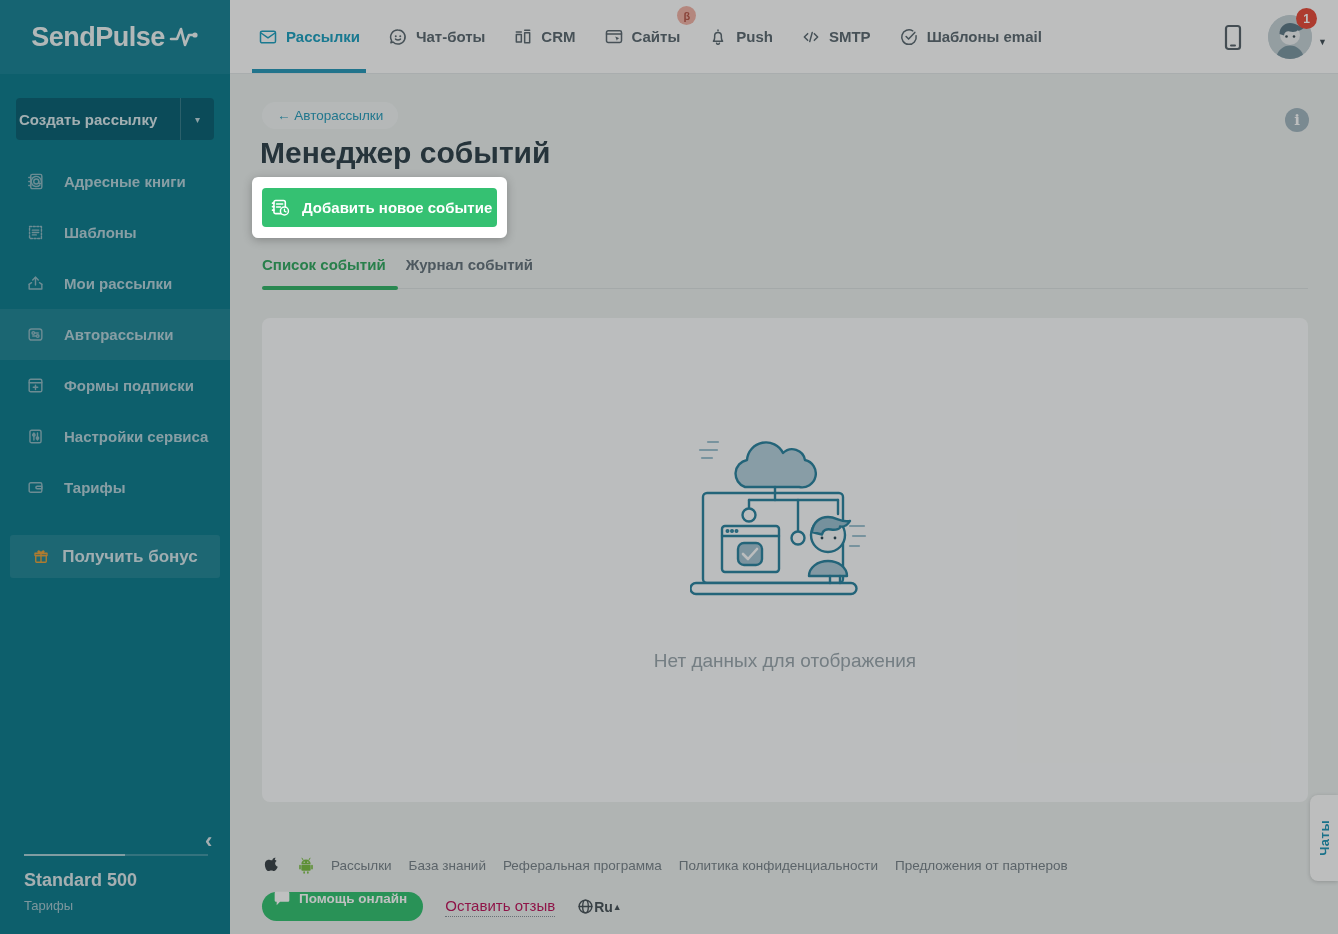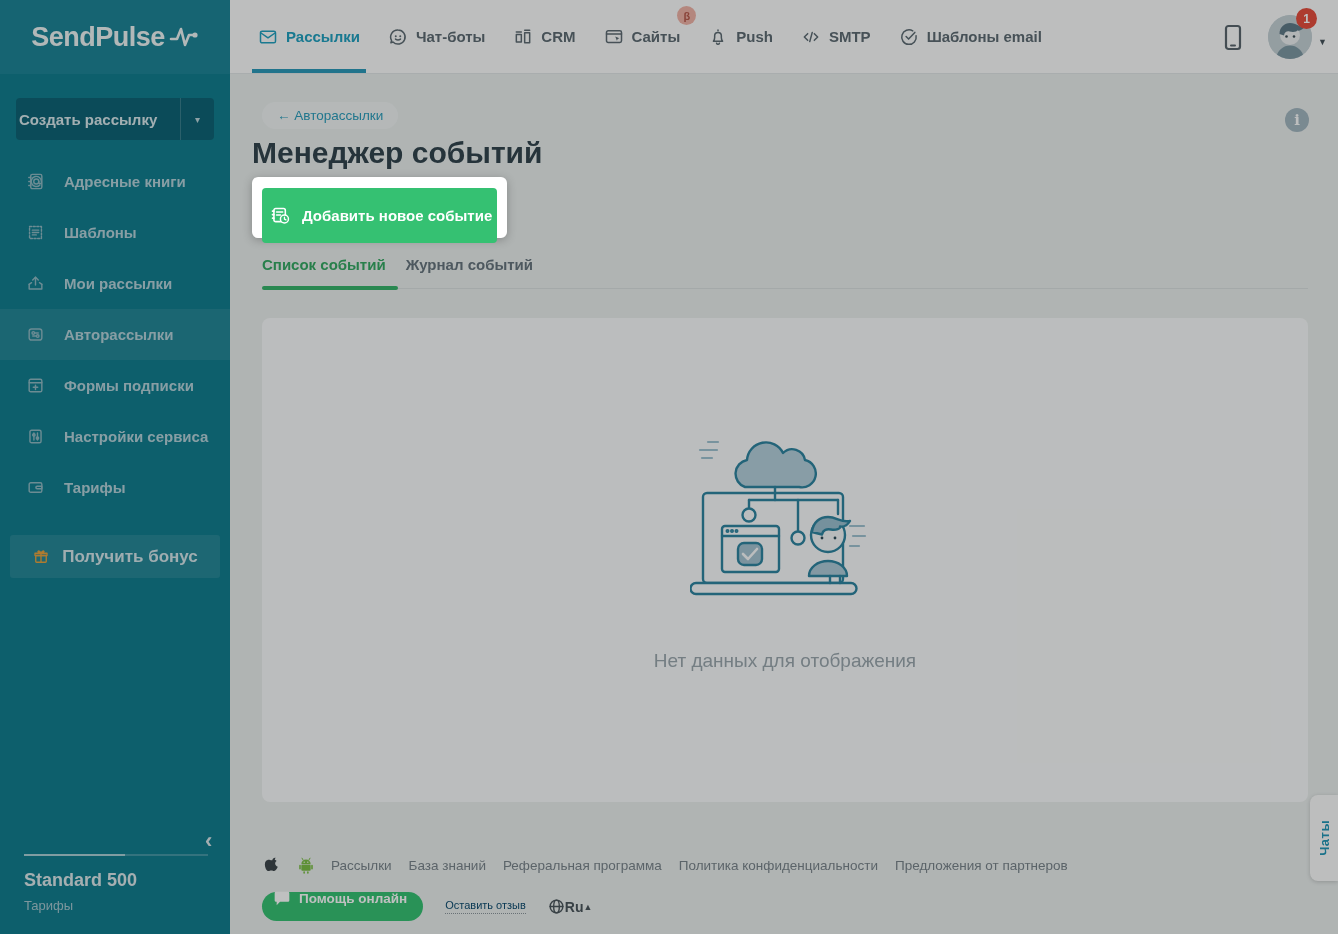--- a/index.html
+++ b/index.html
@@ -43,56 +43,56 @@
   .avatar-wrap { position:absolute; right:26px; top:15px; width:44px; height:44px; cursor:pointer; }
   .avatar { width:44px; height:44px; border-radius:50%; background:#c6d1d6; overflow:hidden; }
   .notif-badge { position:absolute; top:-7px; right:-5px; min-width:21px; height:21px; border-radius:50%;
     background:#e74c3c; color:#fff; font-size:12px; font-weight:bold; display:flex; align-items:center; justify-content:center; }
   .avatar-caret { position:absolute; right:-15px; top:22px; color:#46525a; font-size:9px; }
 
   
   .content { position:absolute; left:230px; top:74px; width:1108px; height:860px; background:#ebefee; z-index:1; }
   .back-pill { position:absolute; left:32px; top:28px; height:27px; padding:0 15px; background:#f2f5f5;
     border-radius:14px; display:flex; align-items:center; color:#2a9cbb; font-size:13.5px; cursor:pointer; }
-  .page-title { position:absolute; left:22px; top:62px; font-size:30px; font-weight:bold; color:#31434c;text-align:right; }
+  .page-title { position:absolute; left:30px; top:62px; font-size:30px; font-weight:bold; color:#31434c;text-align:right; }
   .tabs { position:absolute; left:32px; right:30px; top:182px; display:flex; gap:8px; border-bottom:1px solid #dbe0e1; }
   .tab { padding:0 12px 15px 0; font-size:15px; font-weight:bold; color:#66737c; position:relative; cursor:pointer; }
   .tab.active { color:#34a862; }
   .tab.active::after { content:""; position:absolute; left:0; right:0; bottom:-2px; height:4px; background:#35b46a; border-radius:2px; }
   .panel { position:absolute; left:32px; right:30px; top:244px; height:484px; background:#fafbfc; border-radius:8px; }
   .illustration { position:absolute; left:50%; top:112px; transform:translateX(-50%); }
   .empty-text { position:absolute; left:0; right:0; top:332px; text-align:center; font-size:19px; color:#9aa6ad; }
   .info-icon { position:absolute; right:29px; top:34px; width:24px; height:24px; border-radius:50%; background:#a3b6c0;
     color:#fbfcfd; display:flex; align-items:center; justify-content:center; font-family:"DejaVu Serif",serif;
     font-size:15px; font-weight:bold; cursor:pointer; }
 
   
   .footer-links { position:absolute; left:34px; top:781px; display:flex; align-items:center; gap:17px;
     font-size:13.5px; color:#79838a; }
   .footer-links .flink { cursor:pointer; }
   .footer-links svg { cursor:pointer; }
   .footer-actions { position:absolute; left:32px; top:818px; display:flex; align-items:center; gap:22px; }
   .help-pill { height:29px; padding:0 16px 16px 12px; border-radius:15px; background:#35c172; color:#fff;
     font-size:13.5px; font-weight:bold; display:flex; align-items:center; gap:9px; cursor:pointer; }
-  .feedback-link { font-size:11px; color:#0c4a6e; border-bottom:1px dotted #8b959b; padding-bottom:2px; cursor:pointer; }
+  .feedback-link { font-size:15px; color:#be185d; border-bottom:1px dotted #8b959b; padding-bottom:2px; cursor:pointer; }
   .lang-switch { display:flex; align-items:center; font-size:14px; color:#4a545a; font-weight:bold; cursor:pointer; }
   .lang-switch .caret-up { font-size:9px; color:#4a545a; }
 
   
   .chats-tab { position:absolute; right:0; top:795px; width:28px; height:86px; background:#fdfdfd;
     border-radius:8px 0 0 8px; box-shadow:0 1px 4px rgba(0,0,0,0.18); z-index:1; display:flex;
     align-items:center; justify-content:center; cursor:pointer; }
   .chats-tab span { writing-mode:vertical-rl; transform:rotate(180deg); color:#2196b6; font-size:13px;
     font-weight:bold; letter-spacing:0.5px; }
 
   
   .dim-overlay { position:absolute; inset:0; background:rgba(8,10,10,0.26); z-index:50; pointer-events:none; }
   .spotlight { position:absolute; left:252px; top:177px; width:255px; height:61px; background:#ffffff;
     border-radius:6px; z-index:100; box-shadow:0 2px 10px rgba(0,0,0,0.25); }
-  .add-event-btn { position:absolute; left:10px; top:11px; width:235px; height:55px; background:#35c172;
+  .add-event-btn { position:absolute; left:10px; top:11px; width:235px; height:39px; background:#35c172;
     border-radius:4px; color:#fff; font-size:15px; font-weight:bold; display:flex; align-items:center;
     padding-left:8px; gap:11px; cursor:pointer; border:none; }
   .add-event-btn svg { width:21px; height:21px; }
 
   svg .st { stroke:currentColor; fill:none; stroke-width:1.8; stroke-linecap:round; stroke-linejoin:round; }
   svg .fl { fill:currentColor; stroke:none; }
 </style>
 </head>
 <body>
 

